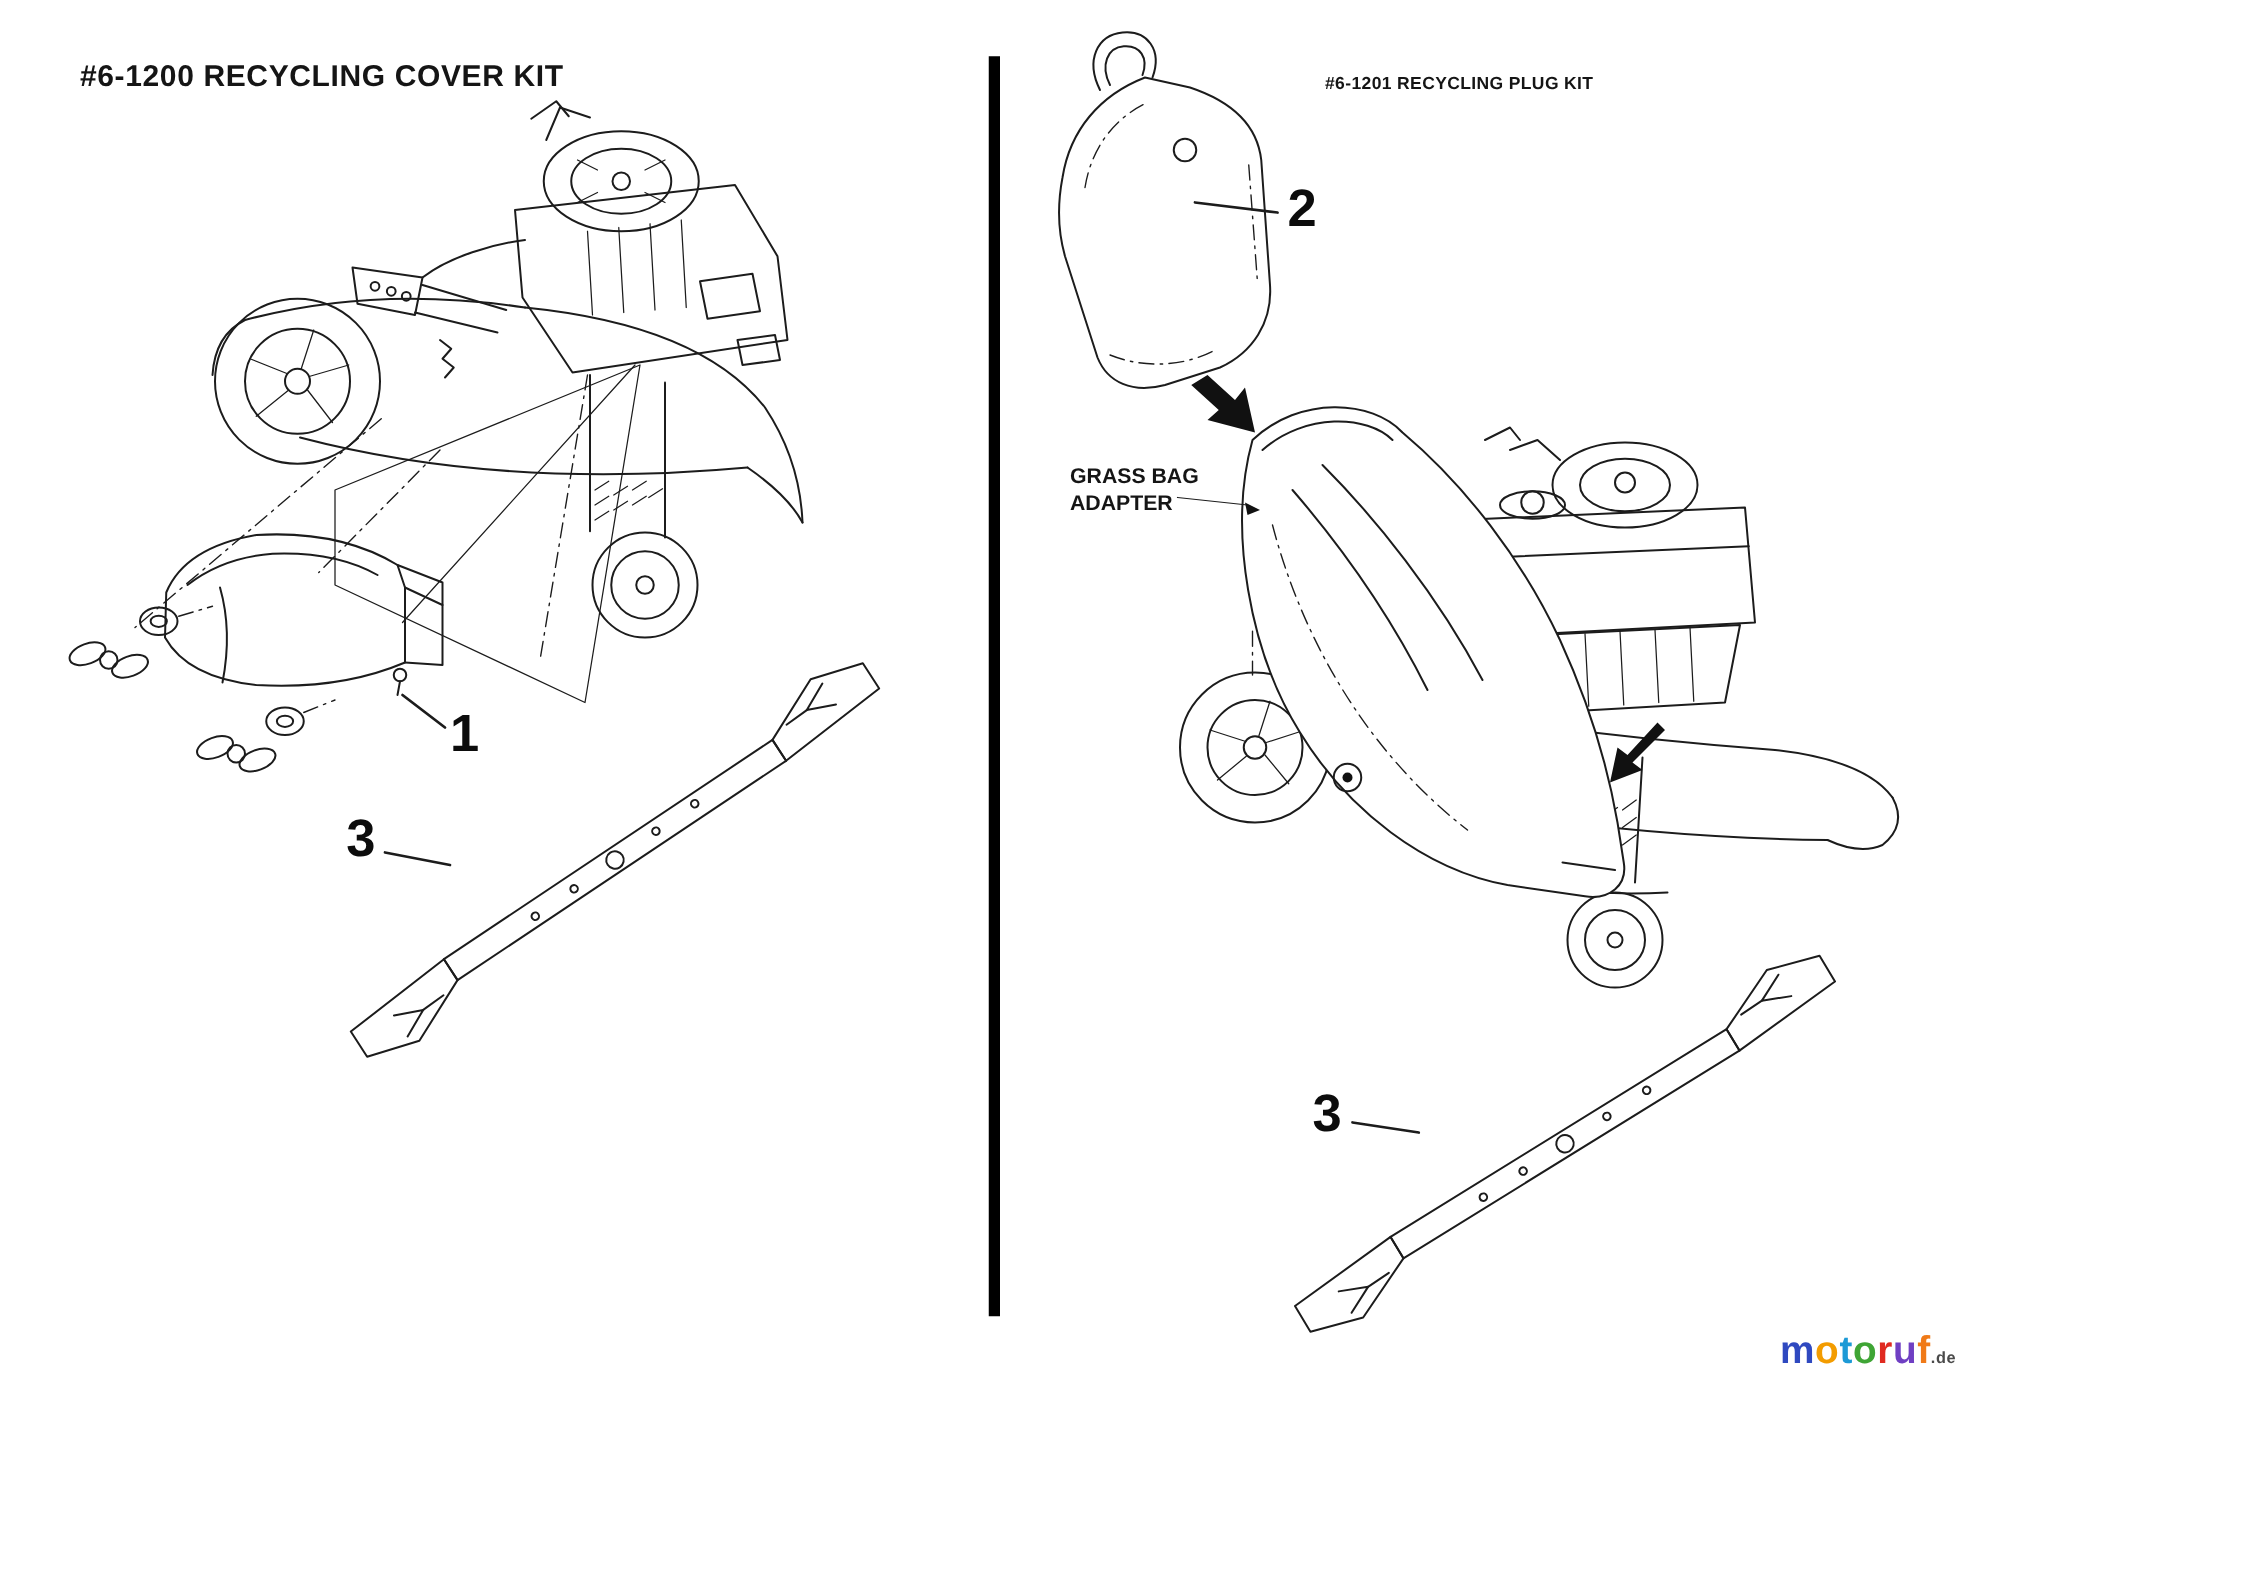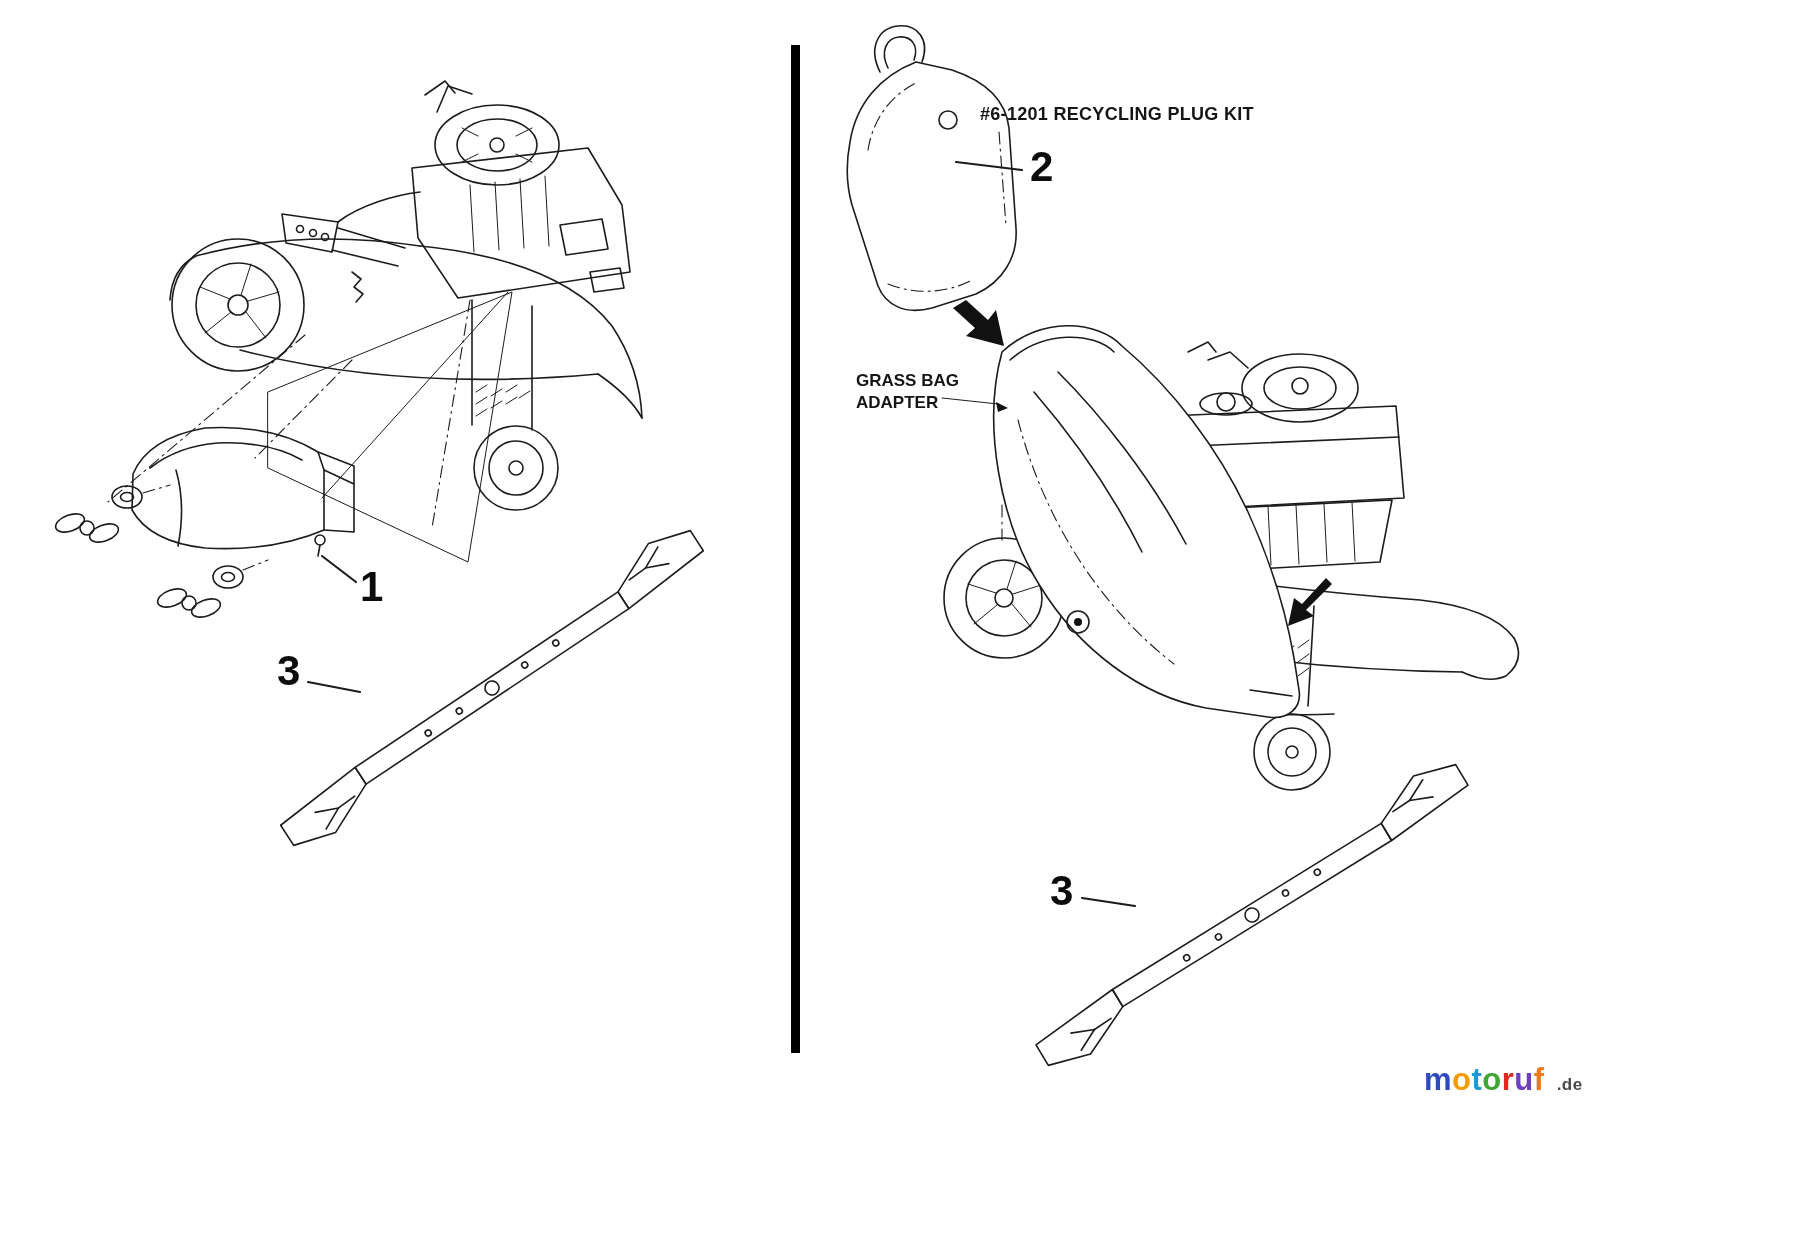--- a/index.html
+++ b/index.html
@@ -7,21 +7,21 @@
     position:relative; width:1800px; height:1258px;
     background:#ffffff; overflow:hidden;
     font-family:"Liberation Sans", sans-serif;
     color:#111;
   }
   #art { position:absolute; left:0; top:0; }
   .title {
     position:absolute; font-weight:bold; color:#151515; white-space:nowrap;
   }
   #left-title  { left:64px;  top:48px;  font-size:24px; letter-spacing:.5px; }
-  #right-title { left:980px; top:58px; font-size:18px; letter-spacing:.3px;margin-top:46px; }
+  #right-title { left:1060px; top:58px; font-size:14px; letter-spacing:.3px; }
   .callout {
     position:absolute; font-weight:bold; font-size:42px; color:#0c0c0c; line-height:1;
   }
   #callout-1  { left:360px;  top:566px; }
   #callout-3L { left:277px;  top:650px; }
   #callout-2  { left:1030px; top:146px; }
   #callout-3R { left:1050px; top:870px; }
   #adapter-label {
     position:absolute; left:856px; top:370px;
     font-size:17px; font-weight:bold; line-height:1.3; color:#151515;
@@ -29,21 +29,21 @@
   }
   #divider {
     position:absolute; left:791px; top:45px; width:9px; height:1008px;
     background:#000;
   }
   #logo {
     position:absolute; left:1424px; top:1062px;
     font-size:31px; font-weight:bold; letter-spacing:.5px;
     cursor:pointer; white-space:nowrap;
   }
-  #logo .logo-suffix { font-size:17px; font-weight:bold; margin-left:12px; }
+  #logo .logo-suffix { font-size:13px; font-weight:bold; margin-left:0; }
   
   .dd  { stroke-dasharray:12 5 2 5; stroke-width:1.1; }
   .th  { stroke-width:1; }
   .w2  { stroke-width:2.2; }
 </style>
 </head>
 <body>
 
 <div id="page">
 
@@ -217,20 +217,21 @@
       <line class="w2" x1="1082" y1="898" x2="1135" y2="906"></line>
       <line class="th" x1="942" y1="398" x2="998" y2="404"></line>
       <path d="M1008,408 l-12,-6 l2,10 z" fill="#111" stroke="none"></path>
     </g>
 
     <g transform="translate(1252,915) rotate(-31)">
       <use href="#blade-shape"></use>
     </g>
   </svg>
 
+  <div id="left-title" class="title">#6-1200 RECYCLING COVER KIT</div>
 
   <div id="right-title" class="title">#6-1201 RECYCLING PLUG KIT</div>
 
   <div id="callout-1" class="callout">1</div>
 
   <div id="callout-3L" class="callout">3</div>
 
   <div id="callout-2" class="callout">2</div>
 
   <div id="callout-3R" class="callout">3</div>

